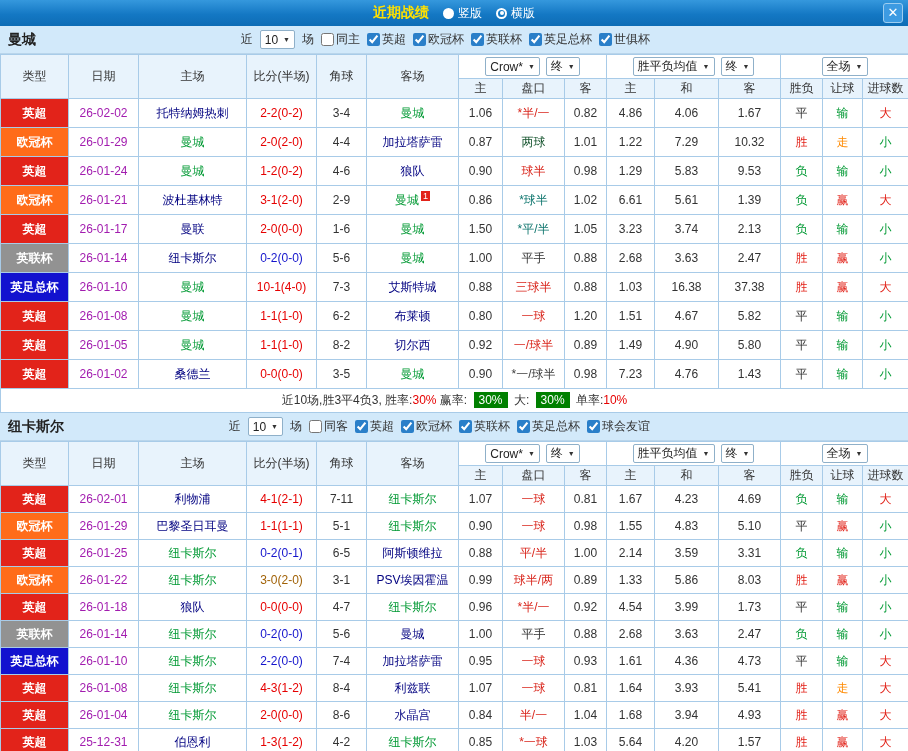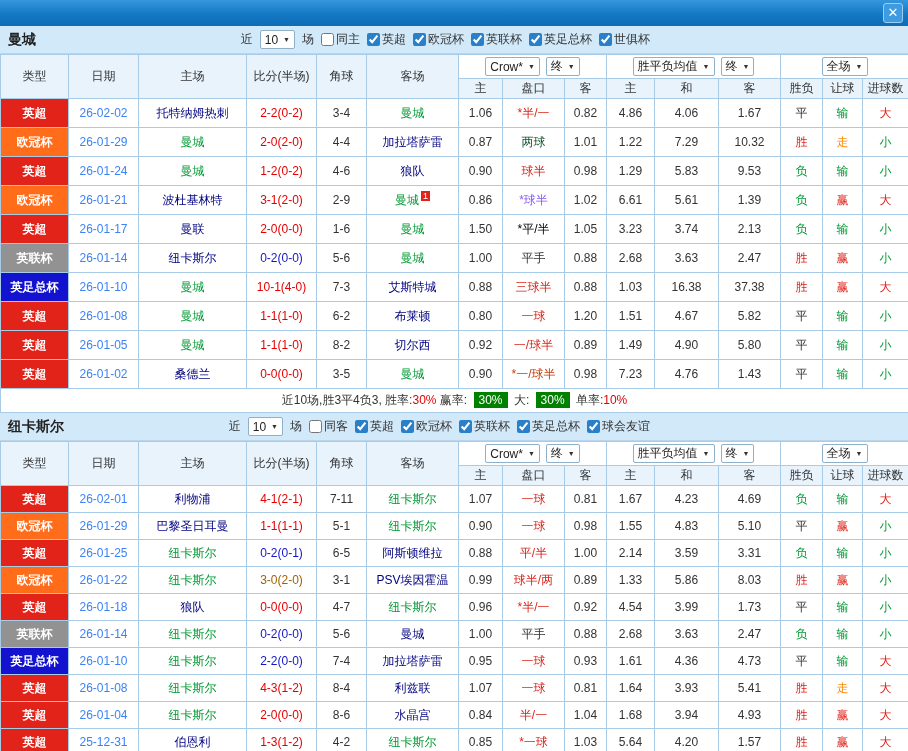--- a/index.html
+++ b/index.html
@@ -31,30 +31,41 @@
   
   table{border-collapse:collapse;table-layout:fixed;width:908px}
   td,th{border:1px solid #a8cbe8;text-align:center;overflow:hidden;white-space:nowrap;font-weight:normal;padding:0}
   th{background:#e8f3fc;color:#333}
   tr.h1 th{height:24px}
   tr.h1 th.selcell{background:#fff}
   tr.h2 th{height:20px}
   .sec0 tr.data td{height:29px}
   .sec1 tr.data td{height:27px}
   td.league{color:#fff;font-weight:bold}
-  td.date{color:#3b82f6}
+  td.date{color:#a21caf}
   .teamcell{cursor:pointer}
   sup.redcard{background:#e2231a;color:#fff;font-size:9px;padding:0 2px;margin-left:2px;line-height:10px}
   tr.summary td{height:24px;background:#fff;color:#333}
   .badge{display:inline-block;background:#008000;color:#fff;padding:1px 5px;margin:0 3px}
 </style>
 </head>
 <body>
 
 <div class="topbar">
+  <div class="topbar-center">
+    <span class="title">近期战绩</span>
+    <span class="radio-item">
+      <span class="radio"></span>
+      <span>竖版</span>
+    </span>
+    <span class="radio-item">
+      <span class="radio checked"></span>
+      <span>横版</span>
+    </span>
+  </div>
   <div class="close">✕</div>
 </div>
 
 <div id="sections">
     <div class="band">
       <span class="team">曼城</span>
       <div class="filters">
         <span>近</span>
         <span class="sel">
           <span>10</span>
@@ -209,38 +220,38 @@
           <td style="color:#009933">小</td>
         </tr>
         <tr class="data">
           <td class="league" style="background:#ff6c1a">欧冠杯</td>
           <td class="date">26-01-21</td>
           <td class="teamcell" style="color:#000080">波杜基林特</td>
           <td style="color:#e60000">3-1(2-0)</td>
           <td>2-9</td>
           <td class="teamcell" style="color:#009933"><span>曼城</span><sup class="redcard">1</sup></td>
           <td>0.86</td>
-          <td style="color:#8b5cf6">*球半</td>
+          <td style="color:#0f766e">*球半</td>
           <td>1.02</td>
           <td>6.61</td>
           <td>5.61</td>
           <td>1.39</td>
           <td style="color:#009933">负</td>
           <td style="color:#e2231a">赢</td>
           <td style="color:#e2231a">大</td>
         </tr>
         <tr class="data">
           <td class="league" style="background:#e2231a">英超</td>
           <td class="date">26-01-17</td>
           <td class="teamcell" style="color:#000080">曼联</td>
           <td style="color:#e60000">2-0(0-0)</td>
           <td>1-6</td>
           <td class="teamcell" style="color:#009933"><span>曼城</span></td>
           <td>1.50</td>
-          <td style="color:#000000">*平/半</td>
+          <td style="color:#0f766e">*平/半</td>
           <td>1.05</td>
           <td>3.23</td>
           <td>3.74</td>
           <td>2.13</td>
           <td style="color:#009933">负</td>
           <td style="color:#009933">输</td>
           <td style="color:#009933">小</td>
         </tr>
         <tr class="data">
           <td class="league" style="background:#929292">英联杯</td>
@@ -311,21 +322,21 @@
           <td style="color:#009933">小</td>
         </tr>
         <tr class="data">
           <td class="league" style="background:#e2231a">英超</td>
           <td class="date">26-01-02</td>
           <td class="teamcell" style="color:#000080">桑德兰</td>
           <td style="color:#e60000">0-0(0-0)</td>
           <td>3-5</td>
           <td class="teamcell" style="color:#009933"><span>曼城</span></td>
           <td>0.90</td>
-          <td style="color:#c2410c">*一/球半</td>
+          <td style="color:#404040">*一/球半</td>
           <td>0.98</td>
           <td>7.23</td>
           <td>4.76</td>
           <td>1.43</td>
           <td style="color:#333333">平</td>
           <td style="color:#009933">输</td>
           <td style="color:#009933">小</td>
         </tr>
         <tr class="summary">
           <td colspan="15"><span style="color:#333333">近10场,胜3平4负3, 胜率:</span><span style="color:#e60000">30%</span><span style="color:#333333"> 赢率: </span><span class="badge">30%</span><span style="color:#333333"> 大: </span><span class="badge">30%</span><span style="color:#333333"> 单率:</span><span style="color:#e60000">10%</span></td>

